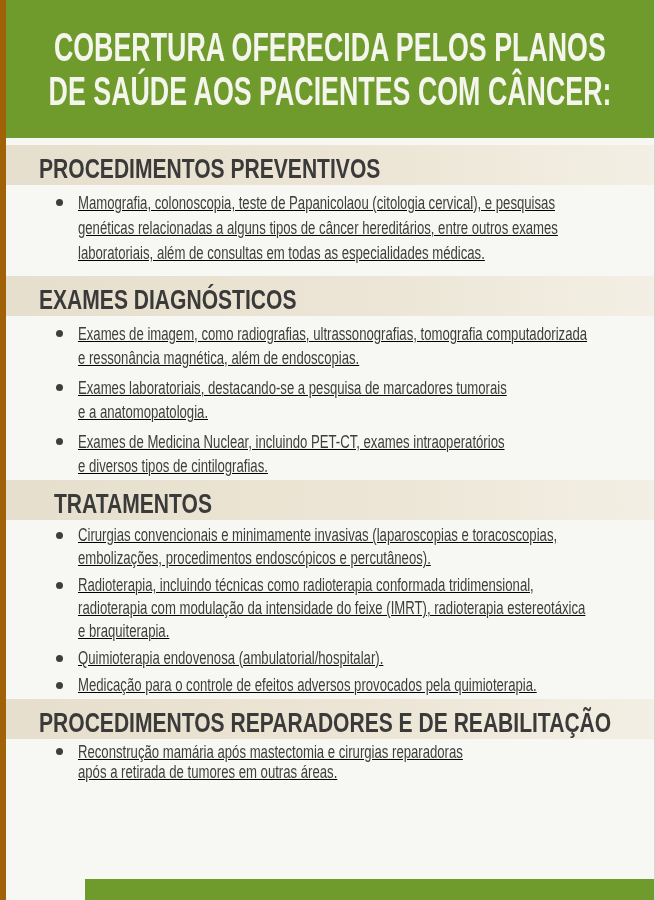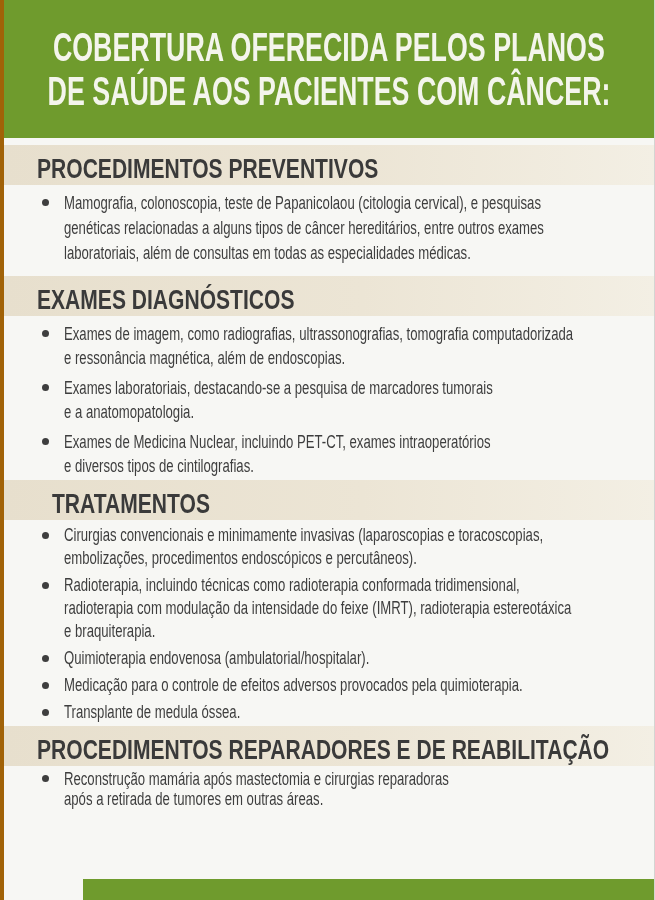--- a/index.html
+++ b/index.html
@@ -1,21 +1,21 @@
 <!DOCTYPE html>
 <html><head>
 <meta charset="utf-8">
 <style>
   html,body{margin:0;padding:0;background:#ffffff;}
   .page{
     position:relative;
     width:655px;height:900px;
     box-sizing:border-box;
     background:#f7f7f4;
-    border-left:4px solid #a16207;
+    border-left:6px solid #a16207;
     border-right:1px solid #d4d4d2;
     overflow:hidden;
     font-family:"Liberation Sans","DejaVu Sans",sans-serif;
   }
   .green-header{
     height:138px;
     background:#6f9b2d;
     display:flex;flex-direction:column;justify-content:center;align-items:center;
   }
   .title-line{
@@ -42,22 +42,23 @@
     white-space:nowrap;
     transform:scaleX(0.78);
     transform-origin:0 50%;
   }
   .band-1{margin-top:7px;}
   .band-2{margin-top:10px;}
   .band-3{margin-top:2px;padding-left:48px;}
   .band-4{margin-top:2px;}
   ul.bullets{
     list-style:none;
-    margin:6px 0 0 0;
+    margin:6px 0 0 12px;
     padding:0 0 0 38px;
+    text-decoration:underline;
   }
   ul.bullets li{
     position:relative;
     padding-left:22px;
   }
   ul.bullets li + li{margin-top:6px;}
   ul.s3 li + li{margin-top:4px;}
   ul.s4 li + li{margin-top:4px;}
   ul.s3{margin-top:4px;}
   ul.s4{margin-top:3px;}
@@ -139,23 +140,20 @@
         <span class="txt">Radioterapia, incluindo técnicas como radioterapia conformada tridimensional,
 radioterapia com modulação da intensidade do feixe (IMRT), radioterapia estereotáxica
 e braquiterapia.</span>
       </li>
     <li>
         <span class="txt">Quimioterapia endovenosa (ambulatorial/hospitalar).</span>
       </li>
     <li>
         <span class="txt">Medicação para o controle de efeitos adversos provocados pela quimioterapia.</span>
       </li>
-    <li>
-        <span class="txt">Transplante de medula óssea.</span>
-      </li>
   </ul>
 
   <div class="band band-4">
     <span class="band-text">PROCEDIMENTOS REPARADORES E DE REABILITAÇÃO</span>
   </div>
   <ul class="bullets s4">
     <li>
         <span class="txt">Reconstrução mamária após mastectomia e cirurgias reparadoras
 após a retirada de tumores em outras áreas.</span>
       </li>

